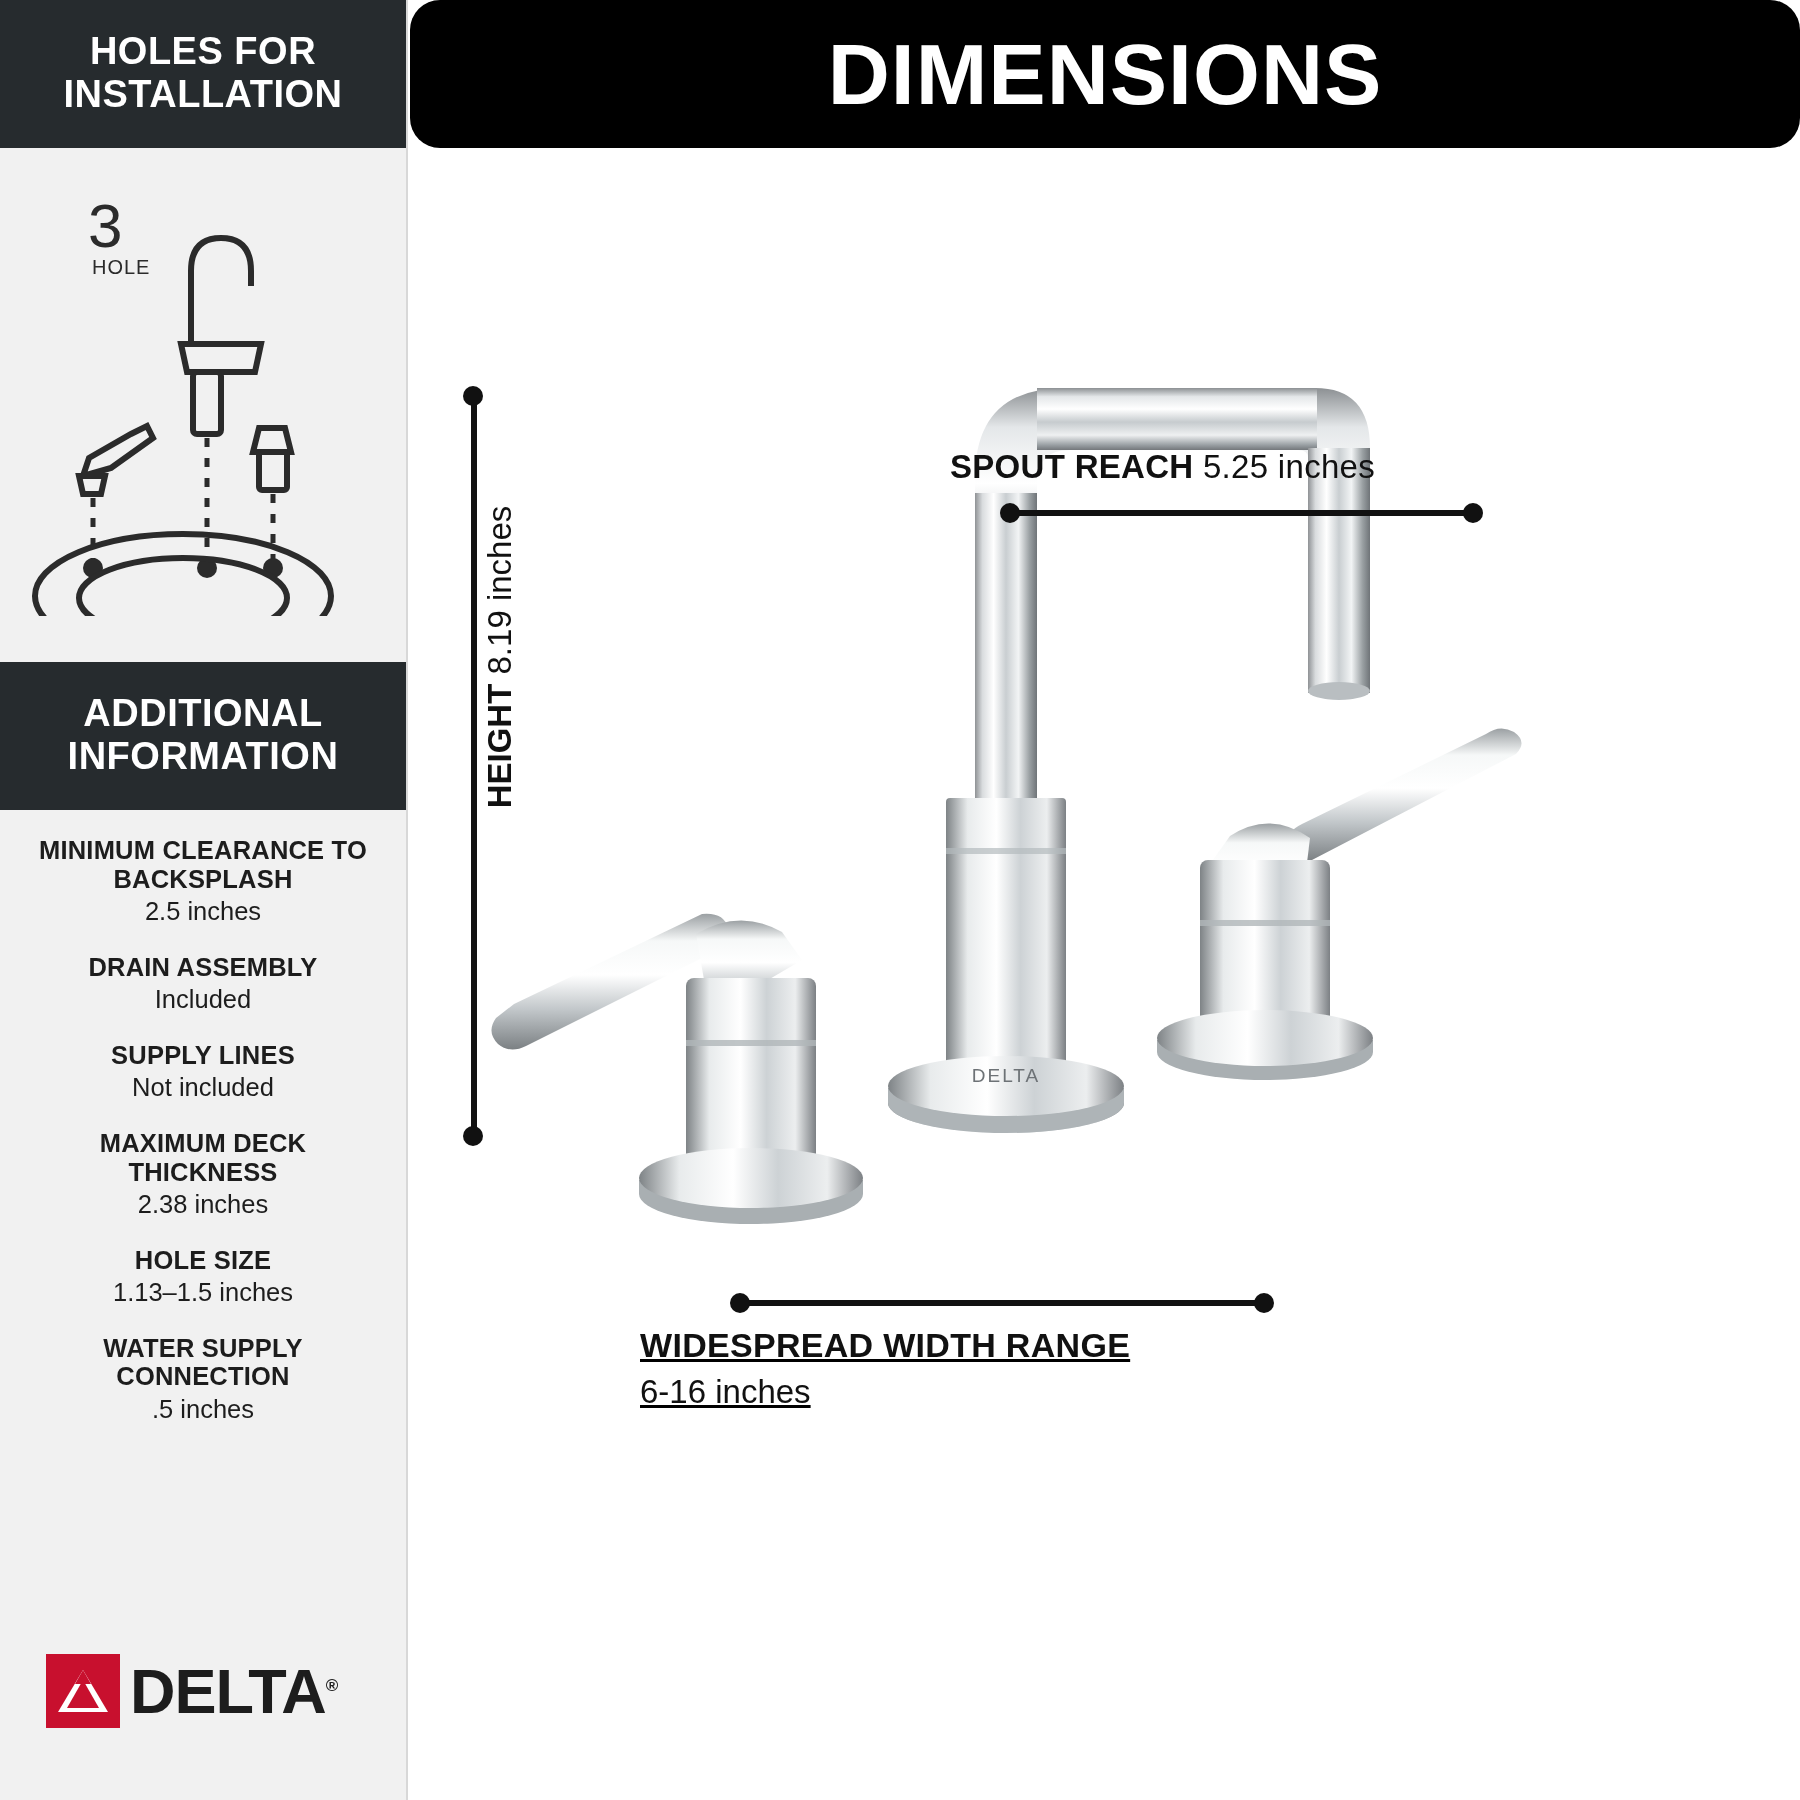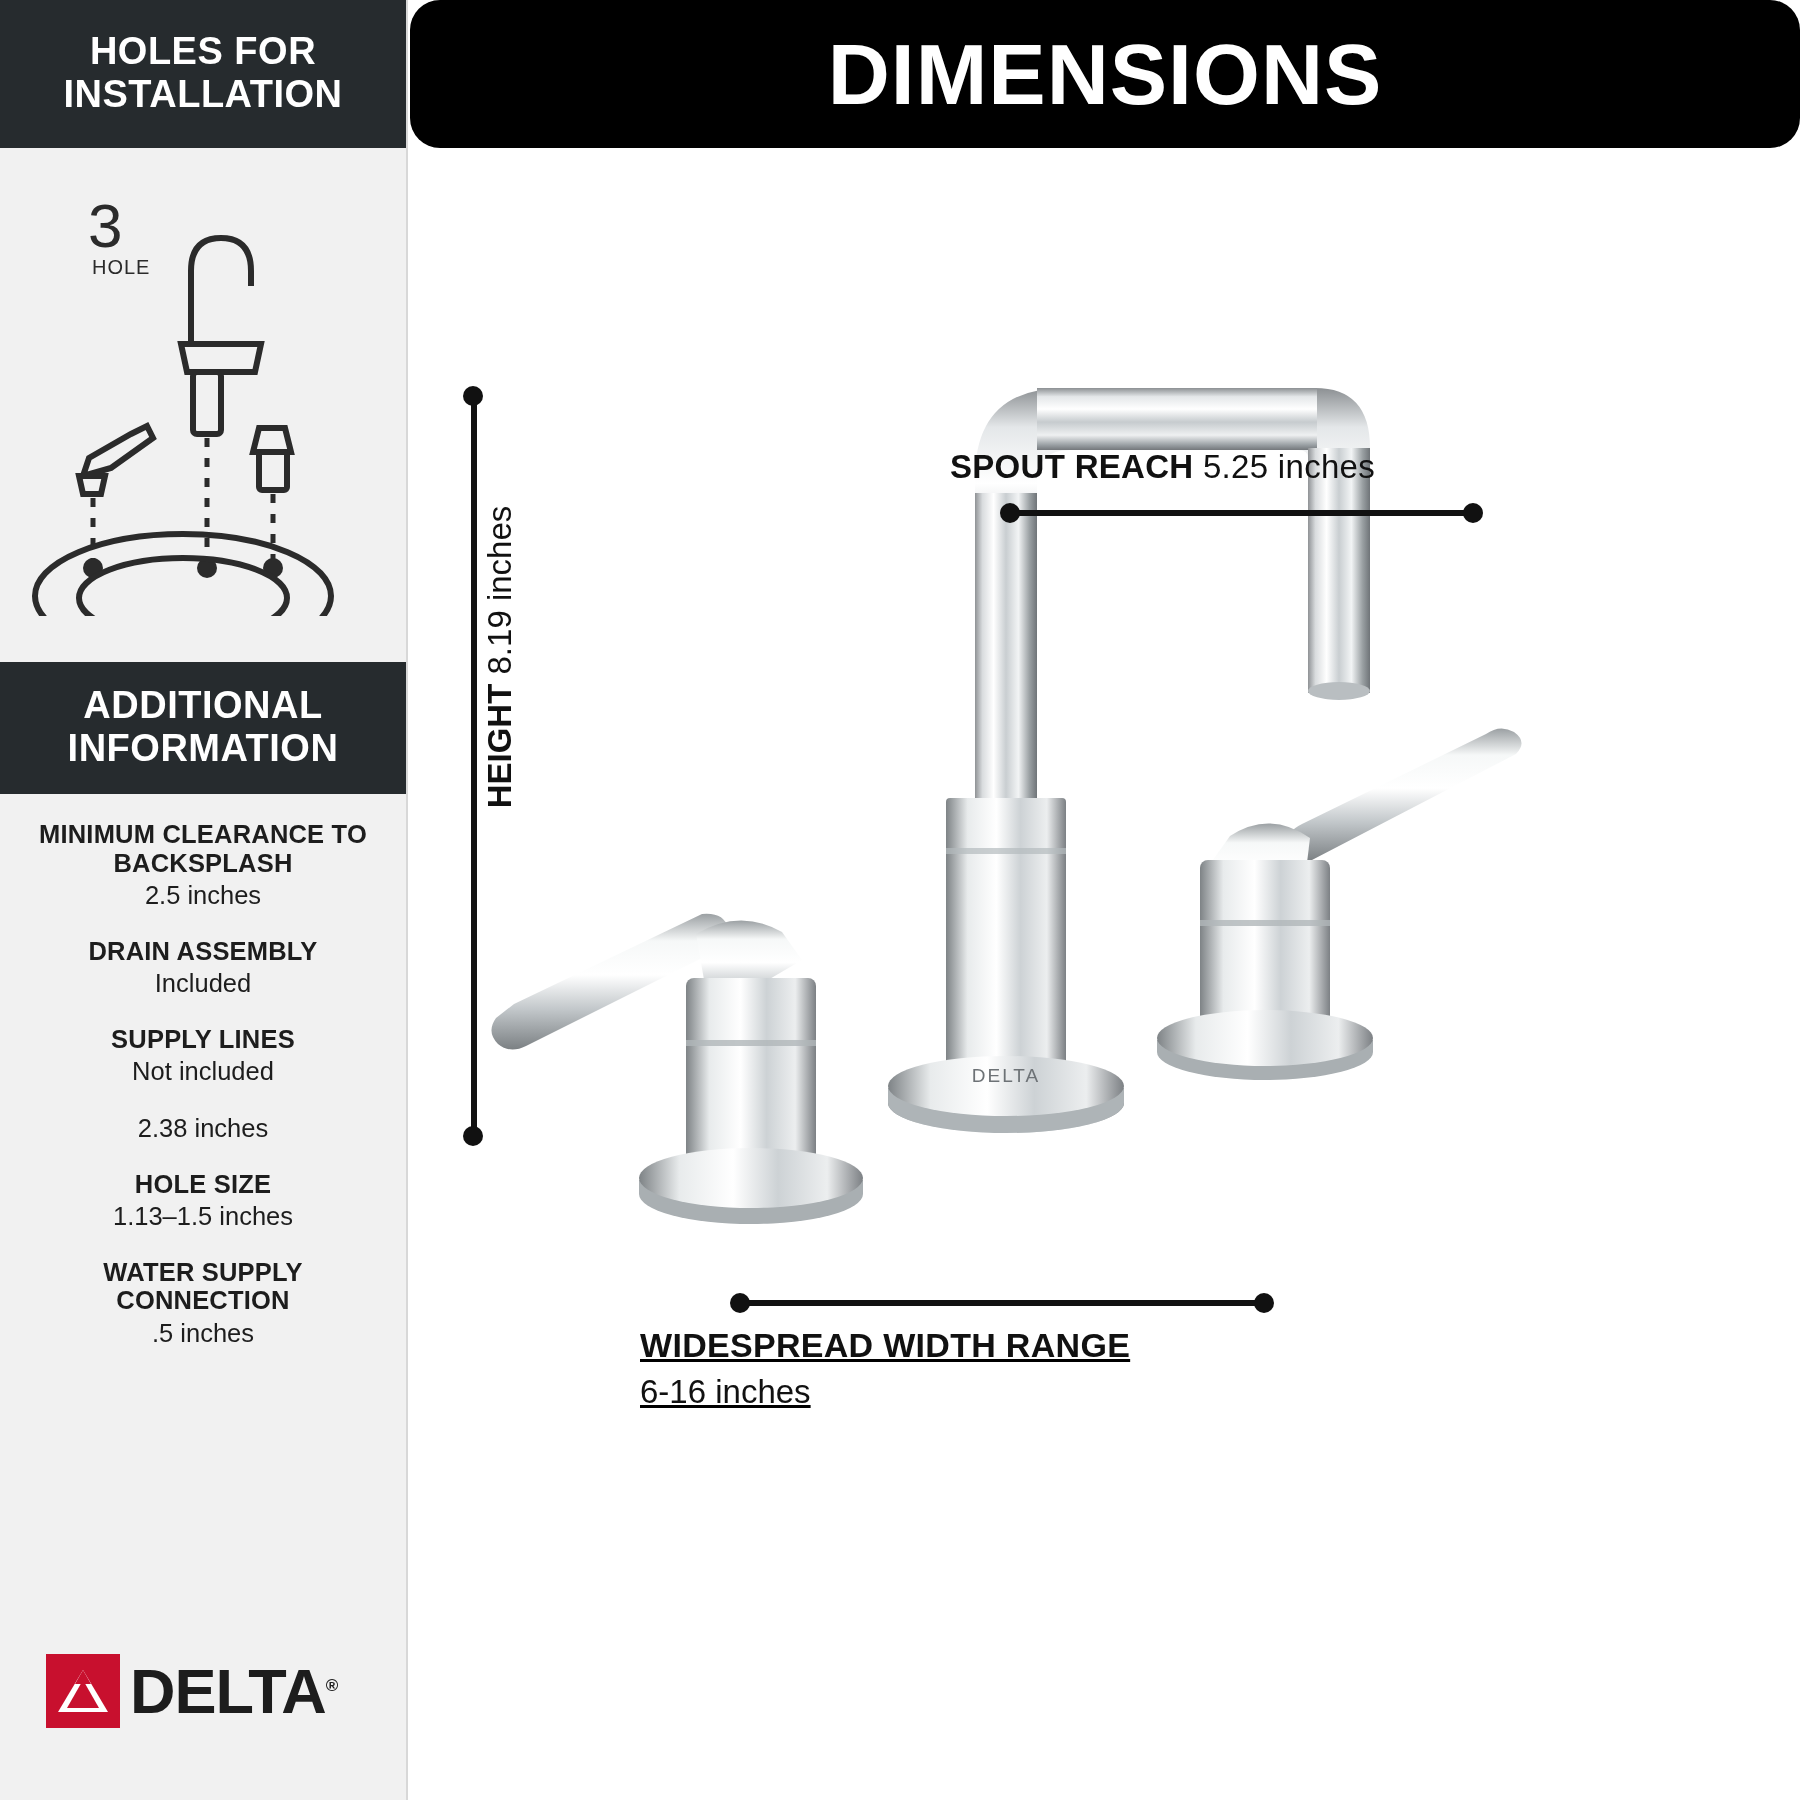--- a/index.html
+++ b/index.html
@@ -26,21 +26,21 @@
   .banner {
     background: #262b2e;
     color: #ffffff;
     text-align: center;
     font-weight: bold;
     letter-spacing: .5px;
     line-height: 1.12;
     padding: 22px 26px 24px;
   }
   #banner-holes { font-size: 38px; height: 148px; display:flex; align-items:center; justify-content:center; }
-  #banner-addl  { font-size: 38px; height: 132px; display:flex; justify-content:center; }
+  #banner-addl  { font-size: 38px; height: 148px; display:flex; align-items:center; justify-content:center; }
 
   #holes-panel {
     height: 514px;
     background: #f1f1f1;
     position: relative;
   }
   #hole-graphic { position:absolute; left: 50%; transform: translateX(-50%); top: 28px; }
   .hole-num {
     position: absolute; left: 88px; top: 42px;
     font-size: 62px; color: #2b2b2b; font-weight: 400;
@@ -184,20 +184,21 @@
       </div>
       <div class="info-item">
         <div class="info-label">DRAIN ASSEMBLY</div>
         <div class="info-value">Included</div>
       </div>
       <div class="info-item">
         <div class="info-label">SUPPLY LINES</div>
         <div class="info-value">Not included</div>
       </div>
       <div class="info-item">
+        <div class="info-label">MAXIMUM DECK THICKNESS</div>
         <div class="info-value">2.38 inches</div>
       </div>
       <div class="info-item">
         <div class="info-label">HOLE SIZE</div>
         <div class="info-value">1.13–1.5 inches</div>
       </div>
       <div class="info-item">
         <div class="info-label">WATER SUPPLY CONNECTION</div>
         <div class="info-value">.5 inches</div>
       </div>

